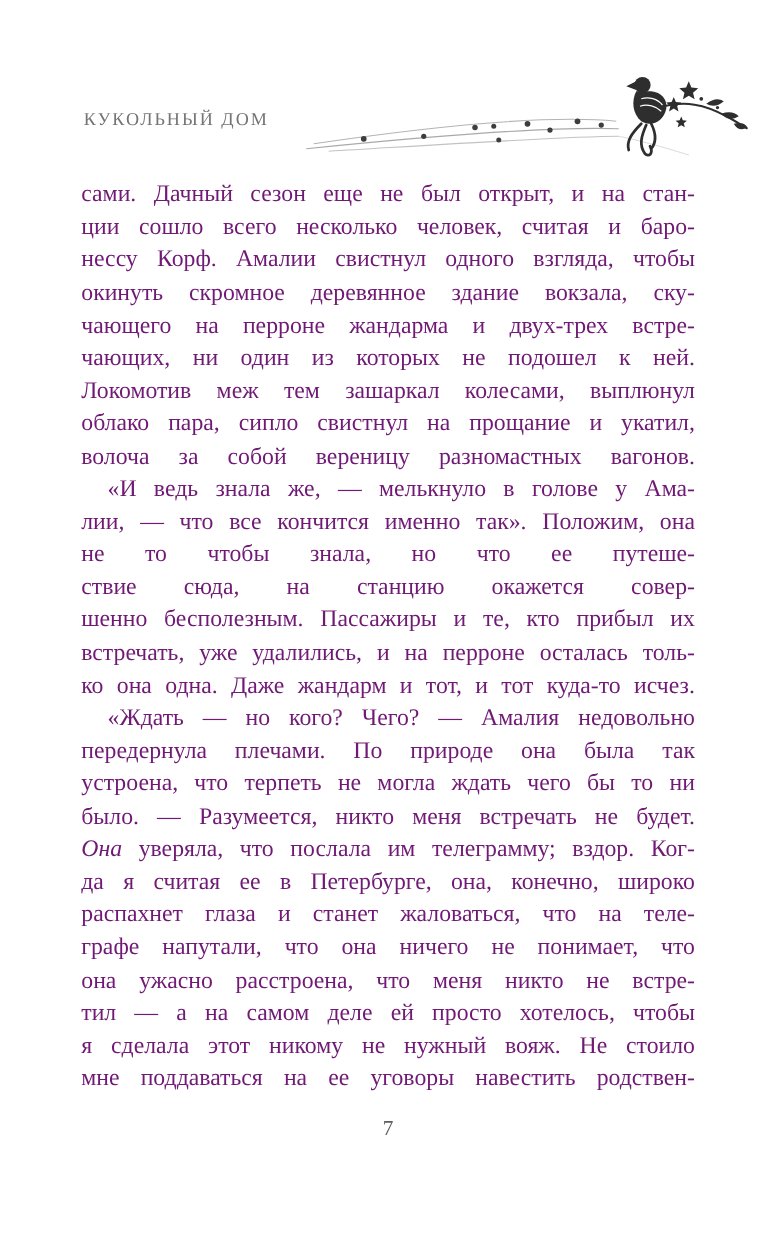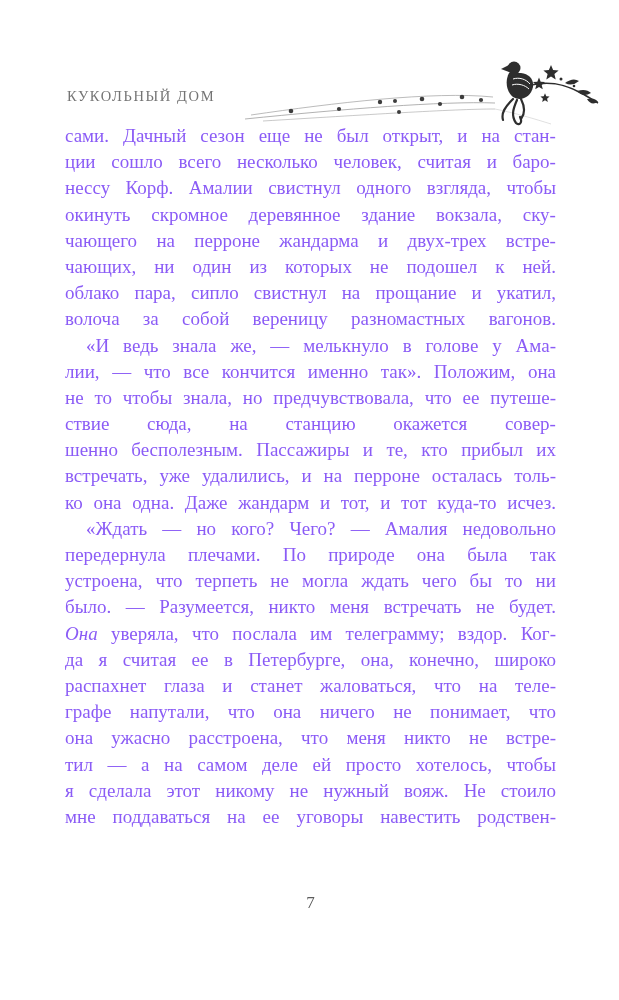--- a/index.html
+++ b/index.html
@@ -28,23 +28,23 @@
     position: absolute;
     left: 243px;
     top: 53px;
     width: 374px;
     height: 82px;
   }
   
   .body-text {
     position: absolute;
     left: 65px;
-    top: 123px;
+    top: 143px;
     width: 491px;
-    color: #8b5cf6;
+    color: #701a75;
     font-size: 19px;
   }
   .line {
     display: flex;
     flex-wrap: nowrap;
     justify-content: space-between;
     height: 26.2px;
     overflow: visible;
   }
   .line .w { flex: 0 0 auto; white-space: pre; line-height: 26.2px; }
@@ -177,20 +177,28 @@
         <span class="w">ни</span>
         <span class="w">один</span>
         <span class="w">из</span>
         <span class="w">которых</span>
         <span class="w">не</span>
         <span class="w">подошел</span>
         <span class="w">к</span>
         <span class="w">ней.</span>
       </div>
       <div class="line">
+        <span class="w">Локомотив</span>
+        <span class="w">меж</span>
+        <span class="w">тем</span>
+        <span class="w">зашаркал</span>
+        <span class="w">колесами,</span>
+        <span class="w">выплюнул</span>
+      </div>
+      <div class="line">
         <span class="w">облако</span>
         <span class="w">пара,</span>
         <span class="w">сипло</span>
         <span class="w">свистнул</span>
         <span class="w">на</span>
         <span class="w">прощание</span>
         <span class="w">и</span>
         <span class="w">укатил,</span>
       </div>
       <div class="line para-end">
@@ -223,21 +231,20 @@
         <span class="w">так».</span>
         <span class="w">Положим,</span>
         <span class="w">она</span>
       </div>
       <div class="line">
         <span class="w">не</span>
         <span class="w">то</span>
         <span class="w">чтобы</span>
         <span class="w">знала,</span>
         <span class="w">но</span>
-        <span class="w">предчувствовала,</span>
         <span class="w">что</span>
         <span class="w">ее</span>
         <span class="w">путеше-</span>
       </div>
       <div class="line">
         <span class="w">ствие</span>
         <span class="w">сюда,</span>
         <span class="w">на</span>
         <span class="w">станцию</span>
         <span class="w">окажется</span>

